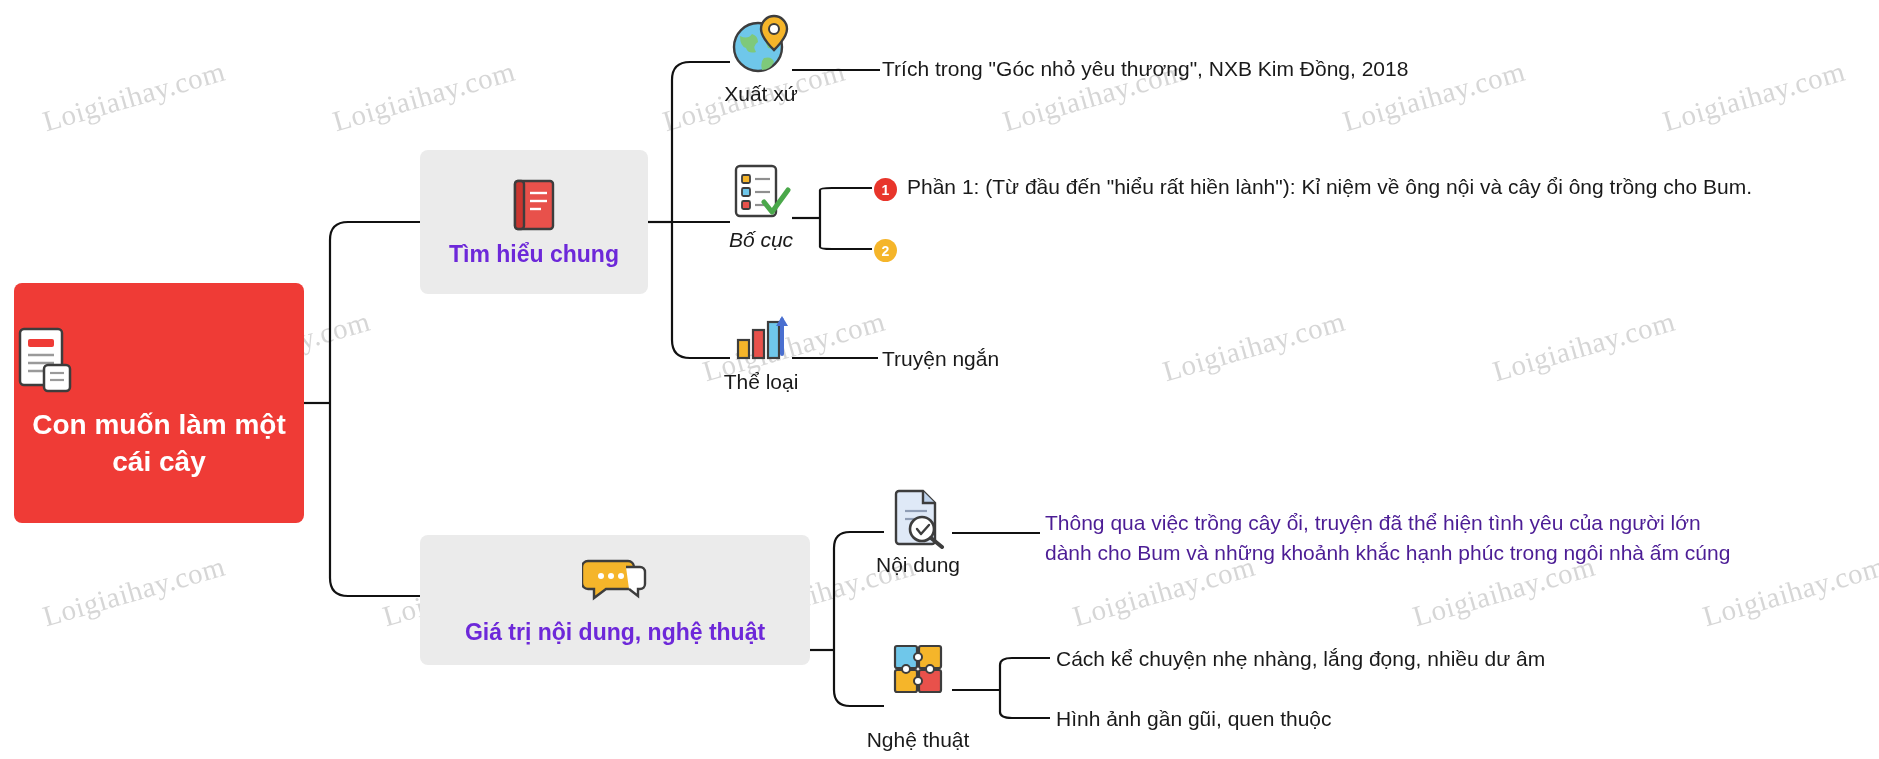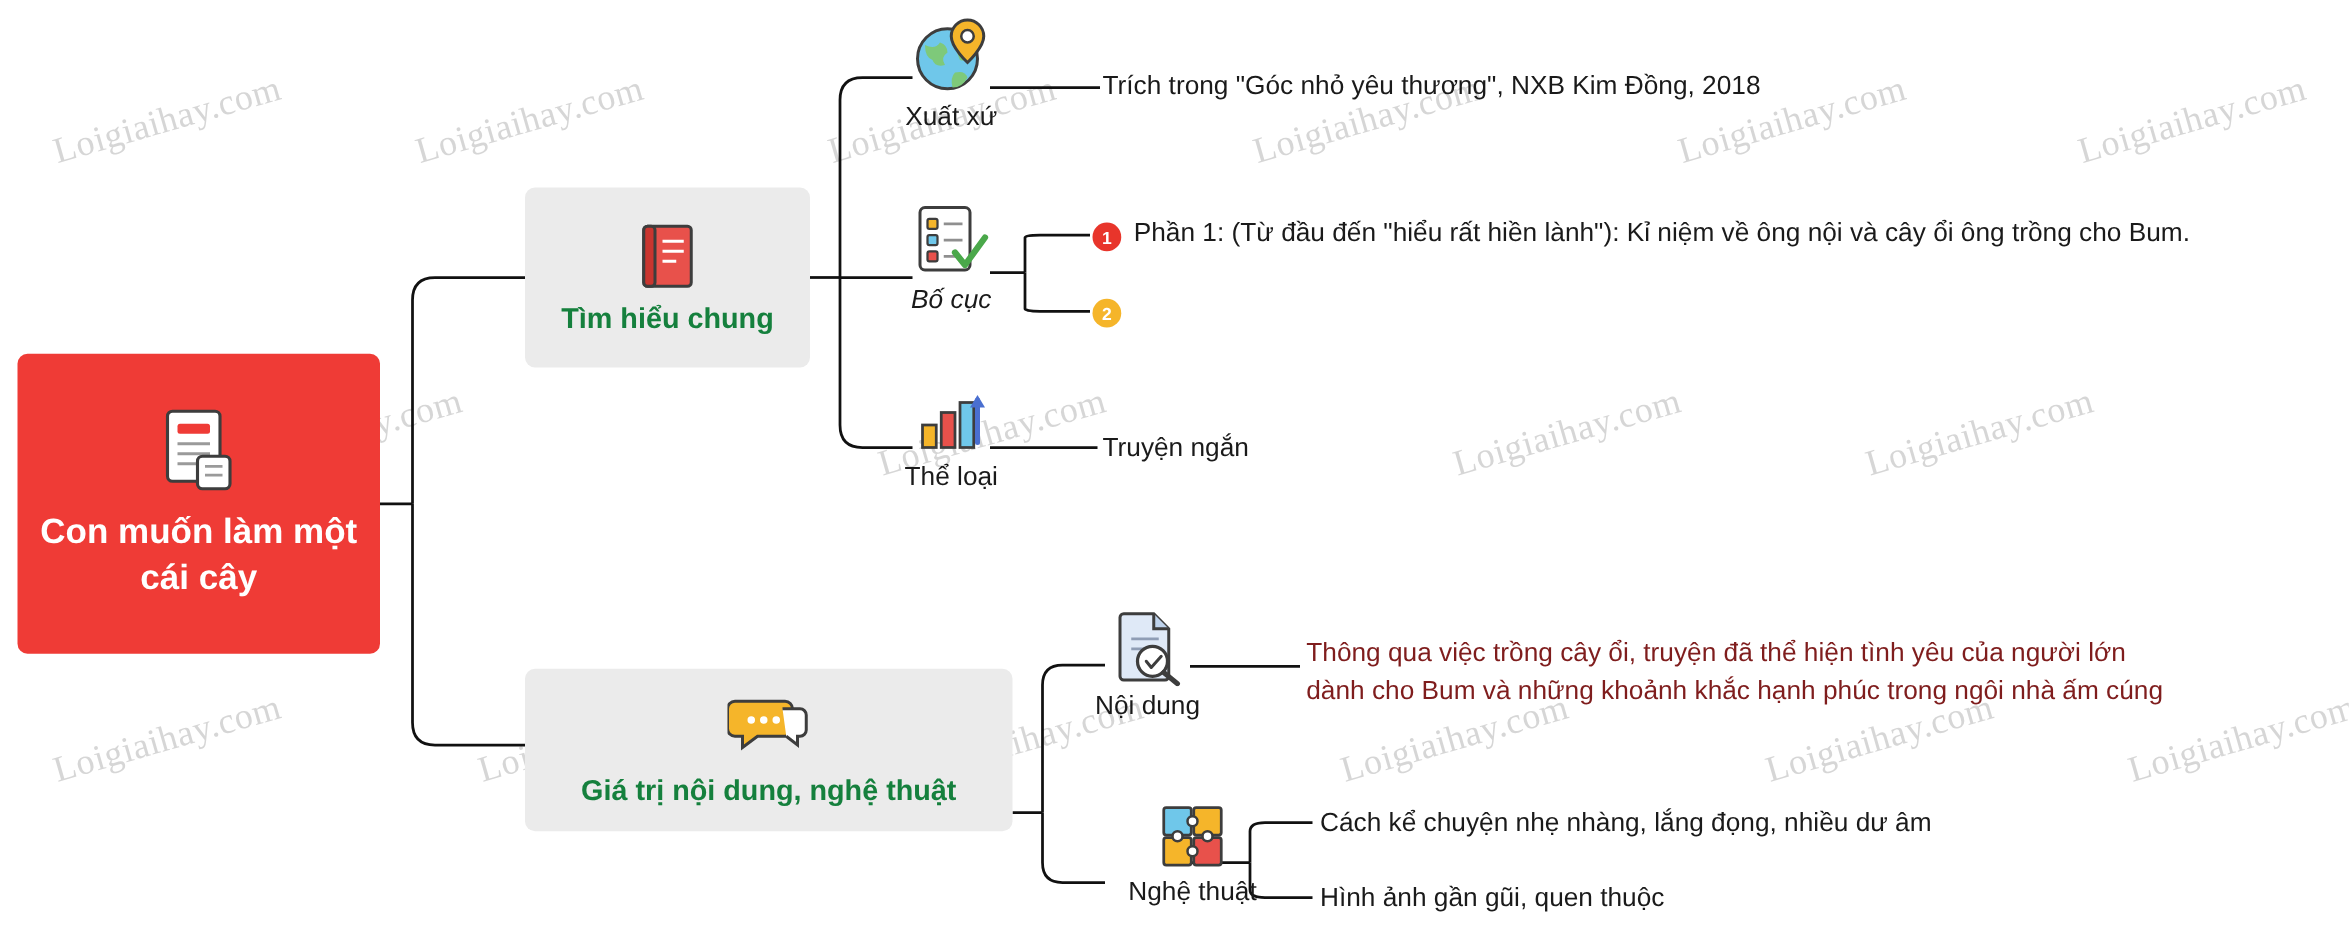--- a/index.html
+++ b/index.html
@@ -43,21 +43,21 @@
   .root-node {
     position: absolute;
     left: 14px;
     top: 283px;
     width: 290px;
     height: 240px;
     background: #ef3b36;
     border-radius: 8px;
     display: flex;
     flex-direction: column;
-    align-items: center;
+    align-items: flex-start;
     justify-content: center;
     color: #ffffff;
   }
   .root-label {
     font-size: 28px;
     font-weight: bold;
     line-height: 1.32;
     text-align: center;
     margin-top: 12px;
     padding: 0 14px;
@@ -68,21 +68,21 @@
     background: #ebebeb;
     border-radius: 8px;
     display: flex;
     align-items: center;
     justify-content: center;
     flex-direction: column;
   }
   .branch-label {
     font-size: 23px;
     font-weight: bold;
-    color: #15803d;
+    color: #6d28d9;
     text-align: center;
     white-space: nowrap;
   }
   
   .leaf {
     position: absolute;
     display: flex;
     flex-direction: column;
     align-items: center;
   }
@@ -120,21 +120,21 @@
     justify-content: center;
     margin-right: 10px;
     flex: none;
     margin-top: 3px;
   }
   .num-1 { background: #e8352b; }
   .num-2 { background: #f5b52a; }
   .multi {
     position: absolute;
     font-size: 21px;
-    color: #7f1d1d;
+    color: #4c1d95;
     line-height: 1.45;
   }
   .icon-wrap { display: block; line-height: 0; }
 </style>
 </head>
 <body>
 
 <div id="canvas">
 
   <div>
@@ -297,21 +297,21 @@
         <line x1="44" y1="51" x2="55" y2="60" stroke="#3d3d3d" stroke-width="4" stroke-linecap="round"></line>
       </svg>
     </span>
     <div class="leaf-label">Nội dung</div>
   </div>
   <div class="multi" style="left:1045px; top:508px;">
     <div>Thông qua việc trồng cây ổi, truyện đã thể hiện tình yêu của người lớn</div>
     <div>dành cho Bum và những khoảnh khắc hạnh phúc trong ngôi nhà ấm cúng</div>
   </div>
 
-  <div class="leaf" style="left:916px; top:640px; width:76px;">
+  <div class="leaf" style="left:880px; top:640px; width:76px;gap:26px;">
     <span class="icon-wrap">
       <svg width="62" height="58" viewBox="0 0 62 58">
         <rect x="8" y="6" width="22" height="22" rx="2" fill="#6fc7ea" stroke="#3d3d3d" stroke-width="2.2"></rect>
         <rect x="32" y="6" width="22" height="22" rx="2" fill="#f5b52a" stroke="#3d3d3d" stroke-width="2.2"></rect>
         <rect x="8" y="30" width="22" height="22" rx="2" fill="#f5b52a" stroke="#3d3d3d" stroke-width="2.2"></rect>
         <rect x="32" y="30" width="22" height="22" rx="2" fill="#e8514b" stroke="#3d3d3d" stroke-width="2.2"></rect>
         <circle cx="31" cy="17" r="4" fill="#ffffff" stroke="#3d3d3d" stroke-width="2"></circle>
         <circle cx="31" cy="41" r="4" fill="#ffffff" stroke="#3d3d3d" stroke-width="2"></circle>
         <circle cx="19" cy="29" r="4" fill="#ffffff" stroke="#3d3d3d" stroke-width="2"></circle>
         <circle cx="43" cy="29" r="4" fill="#ffffff" stroke="#3d3d3d" stroke-width="2"></circle>

